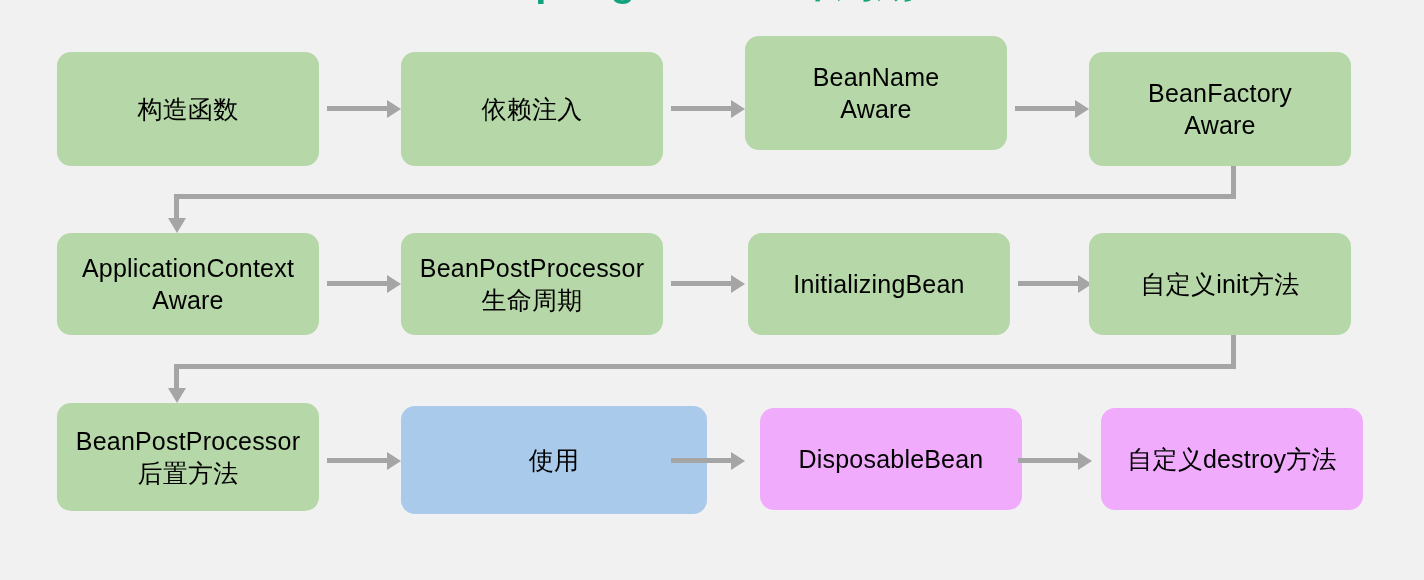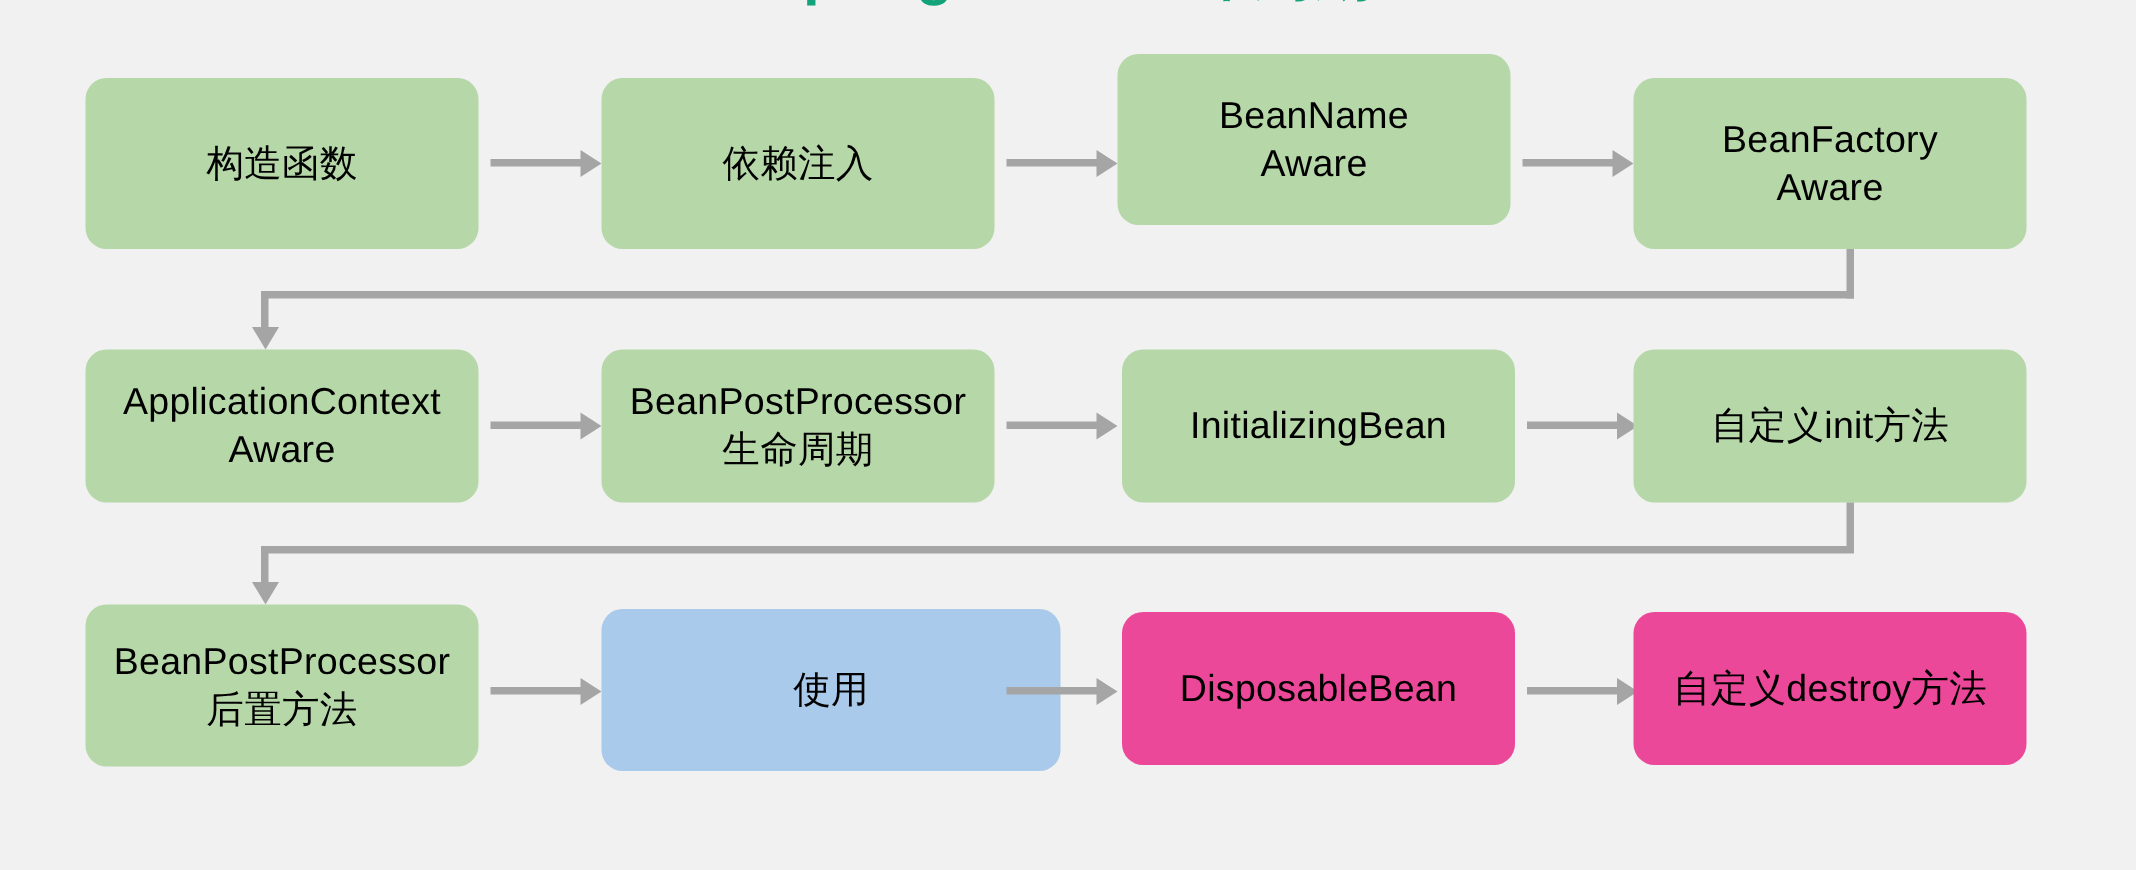--- a/index.html
+++ b/index.html
@@ -45,21 +45,21 @@
     justify-content: center;
     text-align: center;
     color: #000000;
     font-size: 25px;
     line-height: 1.28;
     padding: 4px 8px;
     letter-spacing: 0.2px;
   }
   .node.green  { background: #b6d7a8; }
   .node.blue   { background: #a9caea; }
-  .node.orange { background: #ec4899; }
+  .node.orange { background: #f0abfc; margin-left: 12px; }
 
   .node-label { display: block; }
 
   
   .hline, .vline {
     position: absolute;
     background: #a5a5a5;
   }
   .hline { height: 5px; }
   .vline { width: 5px; }

